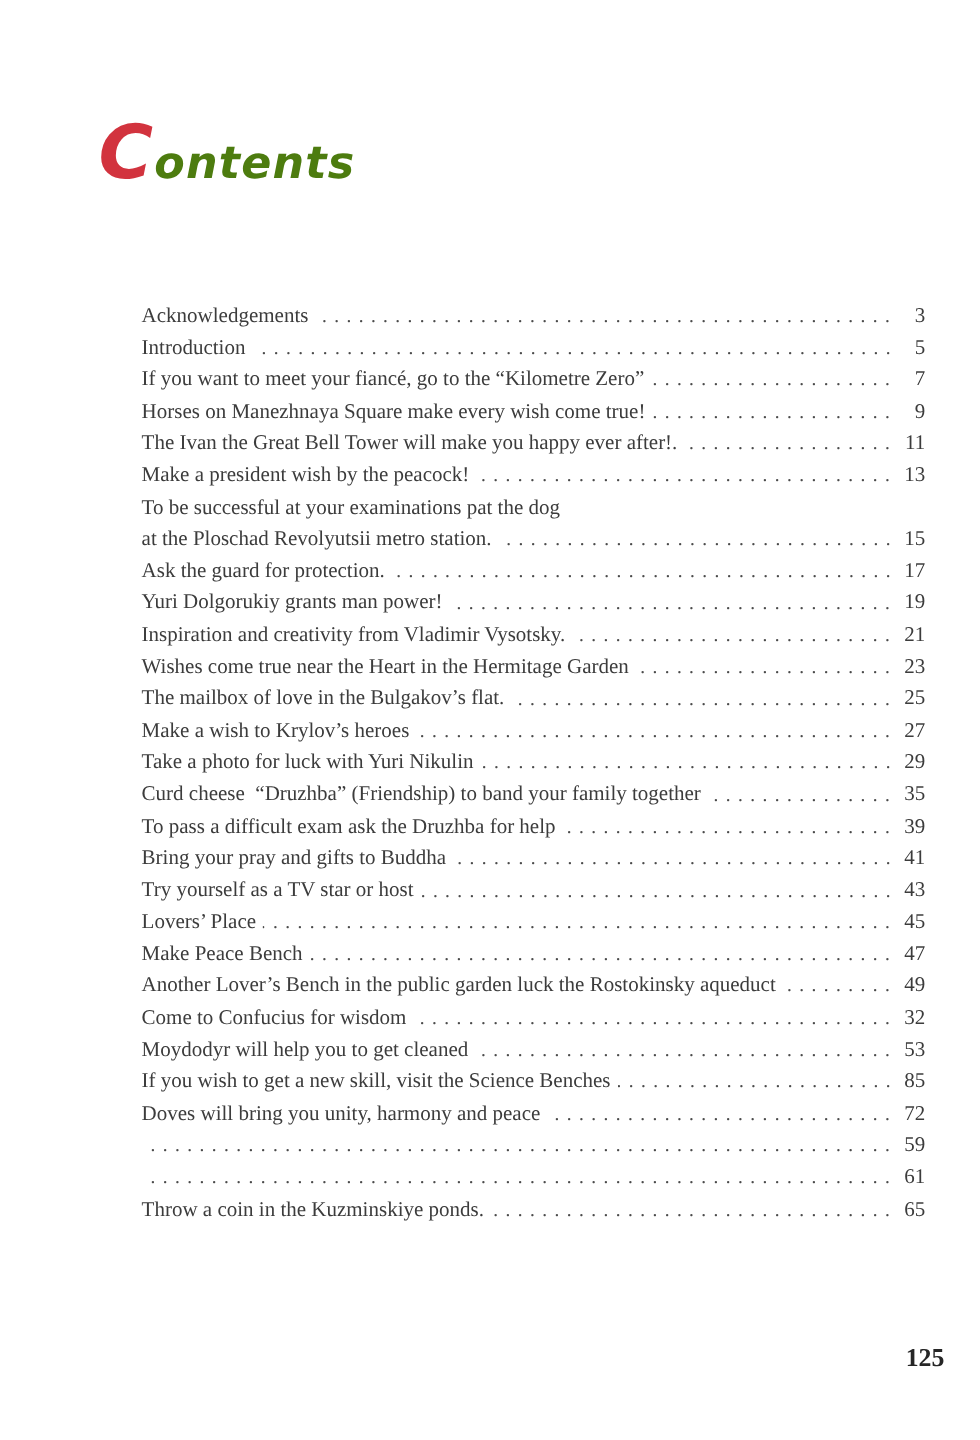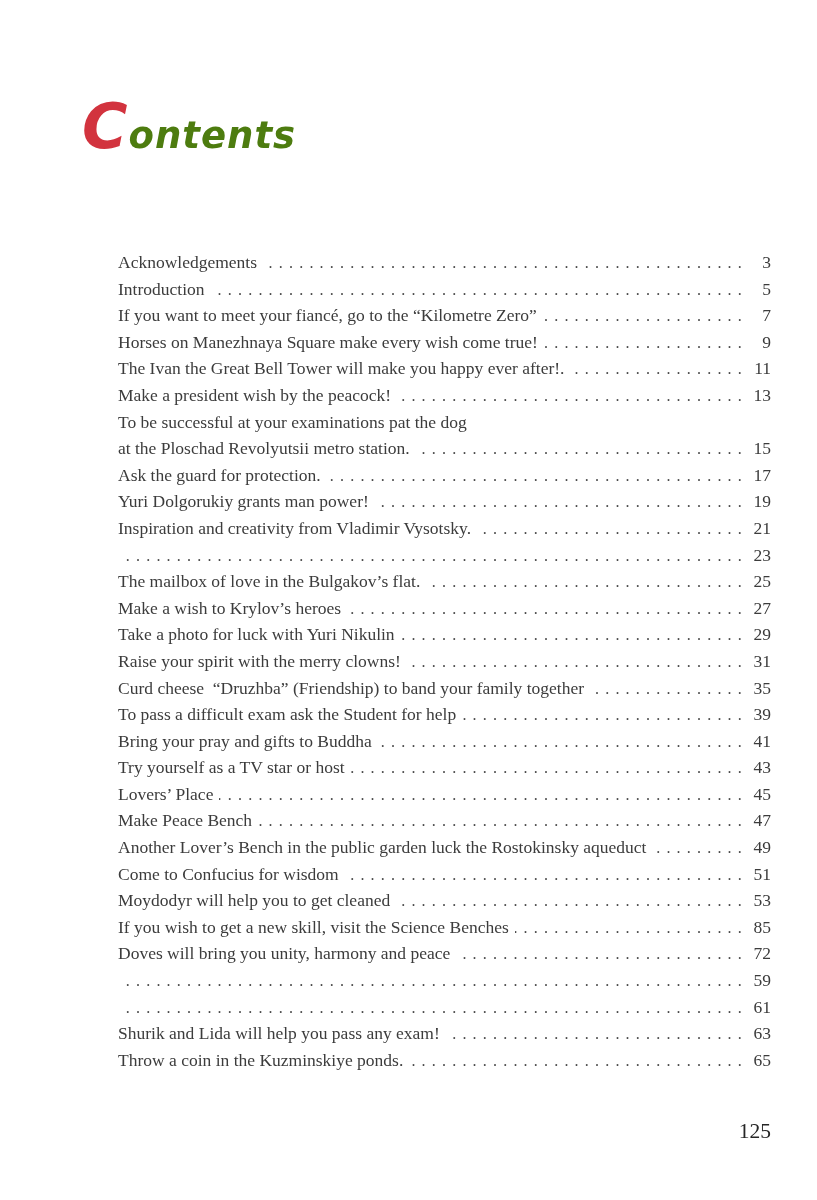--- a/index.html
+++ b/index.html
@@ -70,24 +70,24 @@
     font-size: 16px;
   }
   .toc-page {
     flex: 0 0 auto;
     min-width: 20px;
     text-align: right;
     color: #3c3c3c;
   }
   .folio {
     position: absolute;
-    right: 46px;
+    right: 30px;
     top: 1119px;
     font-size: 21.5px;
-    font-weight: 400;
+    font-weight: 700;
     color: #262626;
   }
 </style>
 </head>
 <body>
 
 <div class="page">
   <div class="title">
     <span class="initial">C</span><span class="rest">ontents</span>
   </div>
@@ -140,50 +140,46 @@
         <span class="toc-text">Yuri Dolgorukiy grants man power!</span>
         <span class="toc-dots"></span>
         <span class="toc-page">19</span>
       </div>
       <div class="toc-row">
         <span class="toc-text">Inspiration and creativity from Vladimir Vysotsky.</span>
         <span class="toc-dots"></span>
         <span class="toc-page">21</span>
       </div>
       <div class="toc-row">
+        <span class="toc-text">Wishes come true near the Heart in the Hermitage Garden</span>
         <span class="toc-dots"></span>
         <span class="toc-page">23</span>
       </div>
       <div class="toc-row">
         <span class="toc-text">The mailbox of love in the Bulgakov’s flat.</span>
         <span class="toc-dots"></span>
         <span class="toc-page">25</span>
       </div>
       <div class="toc-row">
         <span class="toc-text">Make a wish to Krylov’s heroes</span>
         <span class="toc-dots"></span>
         <span class="toc-page">27</span>
       </div>
       <div class="toc-row">
         <span class="toc-text">Take a photo for luck with Yuri Nikulin</span>
         <span class="toc-dots"></span>
         <span class="toc-page">29</span>
       </div>
       <div class="toc-row">
-        <span class="toc-text">Raise your spirit with the merry clowns!</span>
-        <span class="toc-dots"></span>
-        <span class="toc-page">31</span>
-      </div>
-      <div class="toc-row">
         <span class="toc-text">Curd cheese  “Druzhba” (Friendship) to band your family together</span>
         <span class="toc-dots"></span>
         <span class="toc-page">35</span>
       </div>
       <div class="toc-row">
-        <span class="toc-text">To pass a difficult exam ask the Student for help</span>
+        <span class="toc-text">To pass a difficult exam ask the Druzhba for help</span>
         <span class="toc-dots"></span>
         <span class="toc-page">39</span>
       </div>
       <div class="toc-row">
         <span class="toc-text">Bring your pray and gifts to Buddha</span>
         <span class="toc-dots"></span>
         <span class="toc-page">41</span>
       </div>
       <div class="toc-row">
         <span class="toc-text">Try yourself as a TV star or host</span>
@@ -201,21 +197,21 @@
         <span class="toc-page">47</span>
       </div>
       <div class="toc-row">
         <span class="toc-text">Another Lover’s Bench in the public garden luck the Rostokinsky aqueduct</span>
         <span class="toc-dots"></span>
         <span class="toc-page">49</span>
       </div>
       <div class="toc-row">
         <span class="toc-text">Come to Confucius for wisdom </span>
         <span class="toc-dots"></span>
-        <span class="toc-page">51</span>
+        <span class="toc-page">32</span>
       </div>
       <div class="toc-row">
         <span class="toc-text">Moydodyr will help you to get cleaned</span>
         <span class="toc-dots"></span>
         <span class="toc-page">53</span>
       </div>
       <div class="toc-row">
         <span class="toc-text">If you wish to get a new skill, visit the Science Benches</span>
         <span class="toc-dots"></span>
         <span class="toc-page">85</span>
@@ -225,25 +221,20 @@
         <span class="toc-dots"></span>
         <span class="toc-page">72</span>
       </div>
       <div class="toc-row">
         <span class="toc-dots"></span>
         <span class="toc-page">59</span>
       </div>
       <div class="toc-row">
         <span class="toc-dots"></span>
         <span class="toc-page">61</span>
-      </div>
-      <div class="toc-row">
-        <span class="toc-text">Shurik and Lida will help you pass any exam!</span>
-        <span class="toc-dots"></span>
-        <span class="toc-page">63</span>
       </div>
       <div class="toc-row">
         <span class="toc-text">Throw a coin in the Kuzminskiye ponds.</span>
         <span class="toc-dots"></span>
         <span class="toc-page">65</span>
       </div>
     </div>
 
   <div class="folio">125</div>
 </div>

